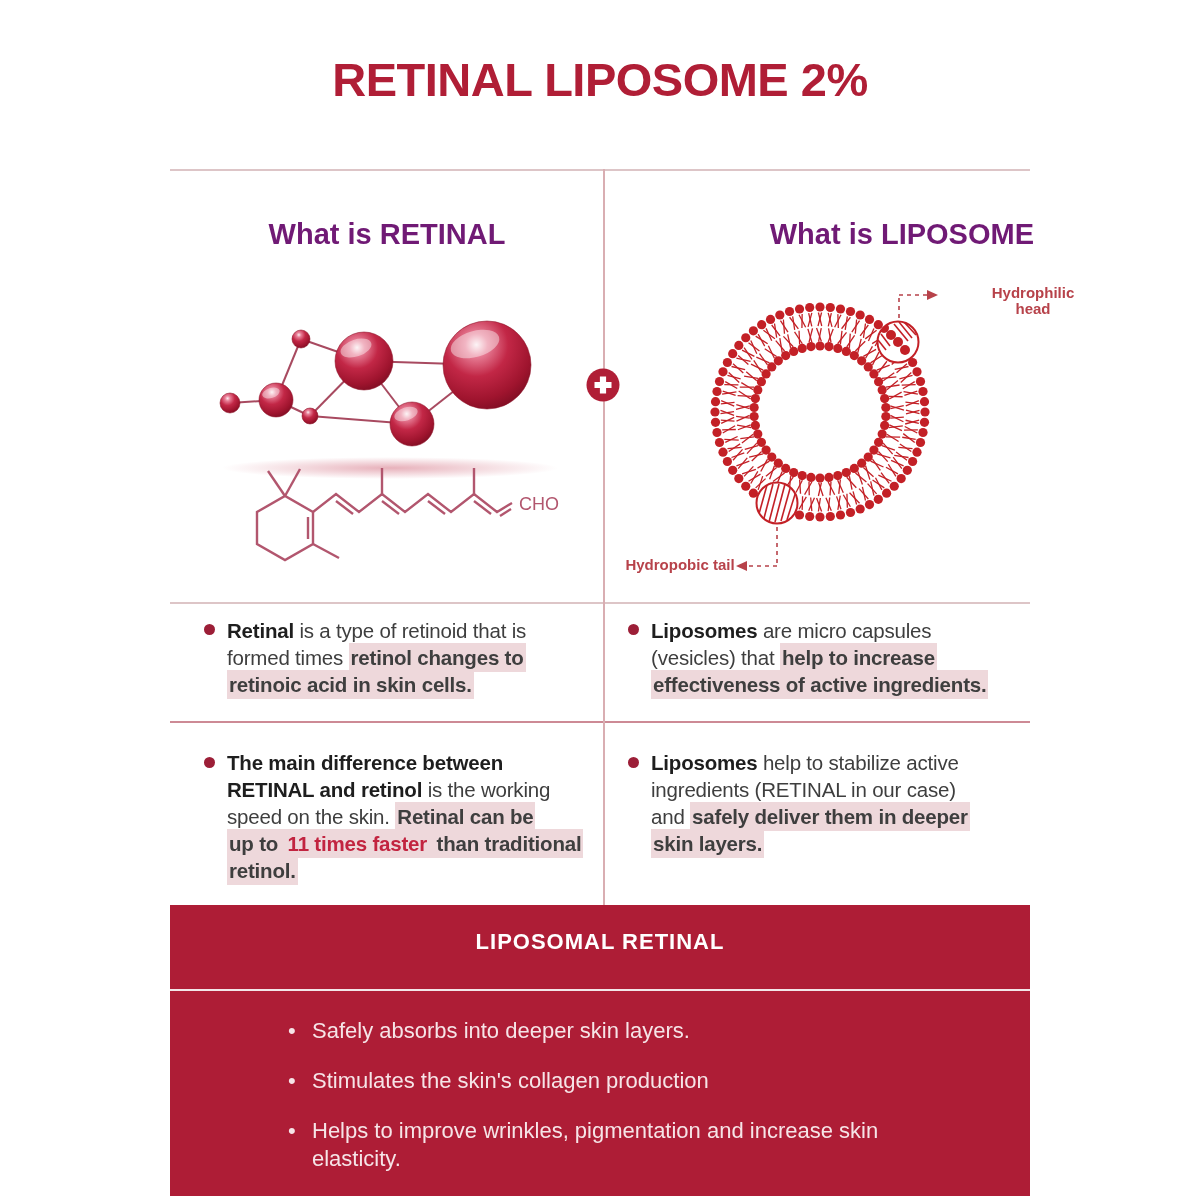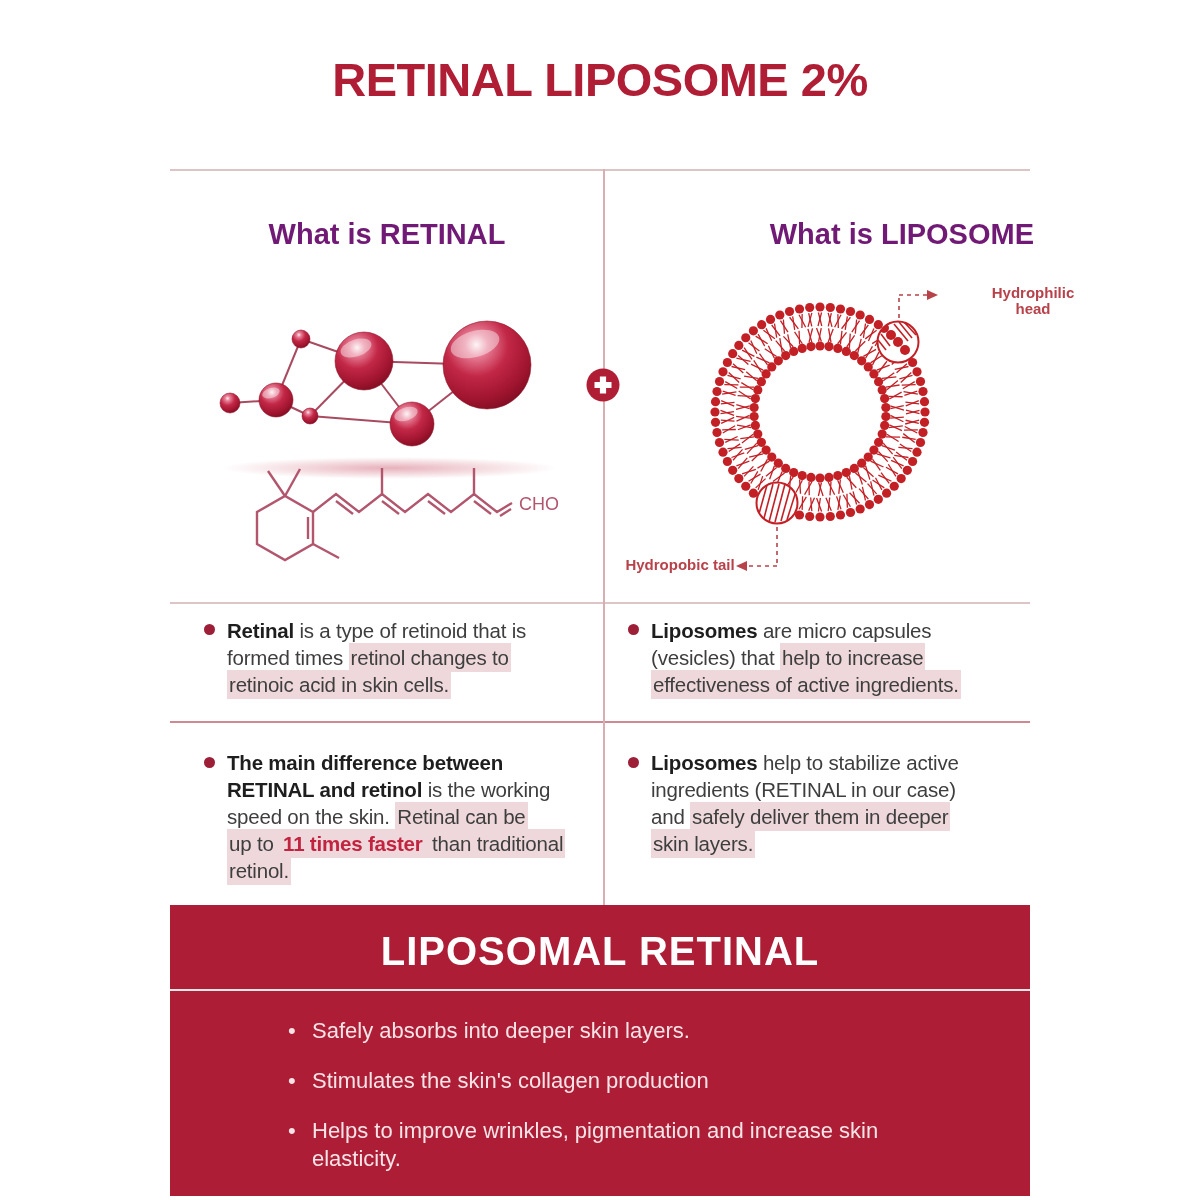--- a/index.html
+++ b/index.html
@@ -22,36 +22,36 @@
   .figure-svg{position:absolute;}
 
   .plus-badge{position:absolute;left:586px;top:368px;width:34px;height:34px;}
 
   .diagram-label{position:absolute;font-size:15px;font-weight:600;line-height:16px;color:var(--label-rose);}
   .diagram-label.head{left:941px;top:285px;width:92px;text-align:center;margin-left:46px;}
   .diagram-label.tail{left:624px;top:557px;width:112px;text-align:center;white-space:nowrap;}
 
   .rich{position:absolute;font-size:20.5px;line-height:27px;letter-spacing:-.2px;color:var(--body-text);}
   .rich .b{font-weight:700;color:#1e1e1e;}
-  .rich .hl{background:var(--highlight-pink);padding:3px 2px;}
+  .rich .hl{background:var(--highlight-pink);padding:3px 2px;font-weight:bold;}
   .rich .red{color:var(--fast-red);font-weight:700;margin-top:20px;}
   .rich.r1-left{left:227px;top:617px;width:372px;}
   .rich.r1-right{left:651px;top:617px;width:376px;}
   .rich.r2-left{left:227px;top:749px;width:372px;}
   .rich.r2-right{left:651px;top:749px;width:376px;}
 
   .info-dot{position:absolute;width:11px;height:11px;border-radius:50%;background:#9c1e37;}
   .info-dot.d1l{left:204px;top:624px;}
   .info-dot.d1r{left:628px;top:624px;}
   .info-dot.d2l{left:204px;top:757px;}
   .info-dot.d2r{left:628px;top:757px;}
 
   .bottom-box{position:absolute;left:170px;top:905px;width:860px;height:291px;background:var(--box-background);}
   .bottom-heading{position:absolute;left:0;top:24px;width:860px;text-align:center;
-    font-size:40px;font-weight:800;letter-spacing:1px;color:#ffffff;}
+    font-size:22px;font-weight:800;letter-spacing:1px;color:#ffffff;}
   .bottom-sep{position:absolute;left:0;top:84px;width:860px;height:2px;background:#f3e6e8;}
   .bottom-bullets{position:absolute;left:118px;top:112px;width:700px;color:var(--bottom-text);font-size:22px;line-height:28px;}
   .bb-row{display:flex;margin-bottom:22px;}
   .bb-dot{width:24px;flex:0 0 24px;font-size:22px;}
   .bb-text{max-width:645px;}
 </style>
 </head>
 <body>
 
 <div class="page">

